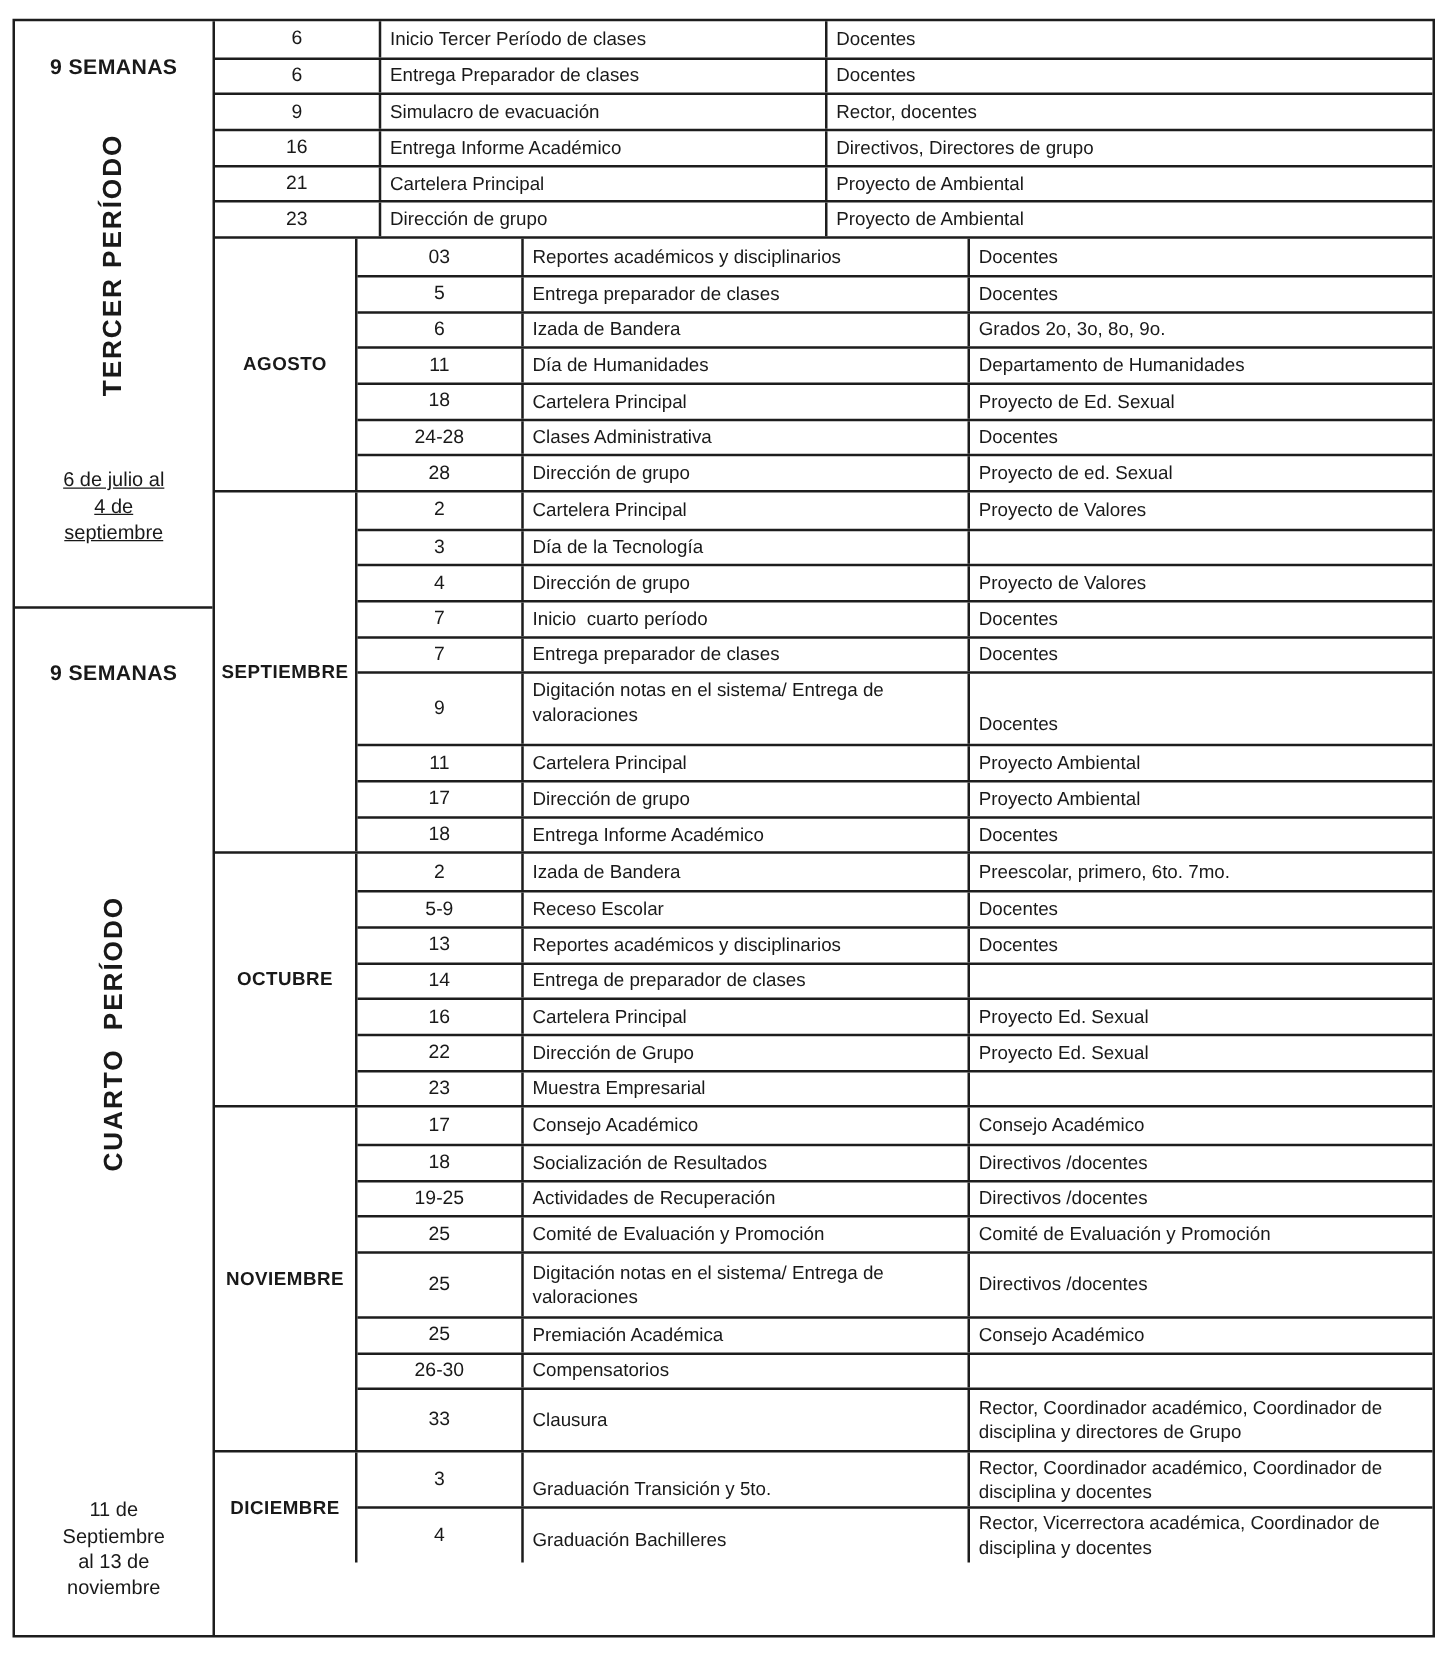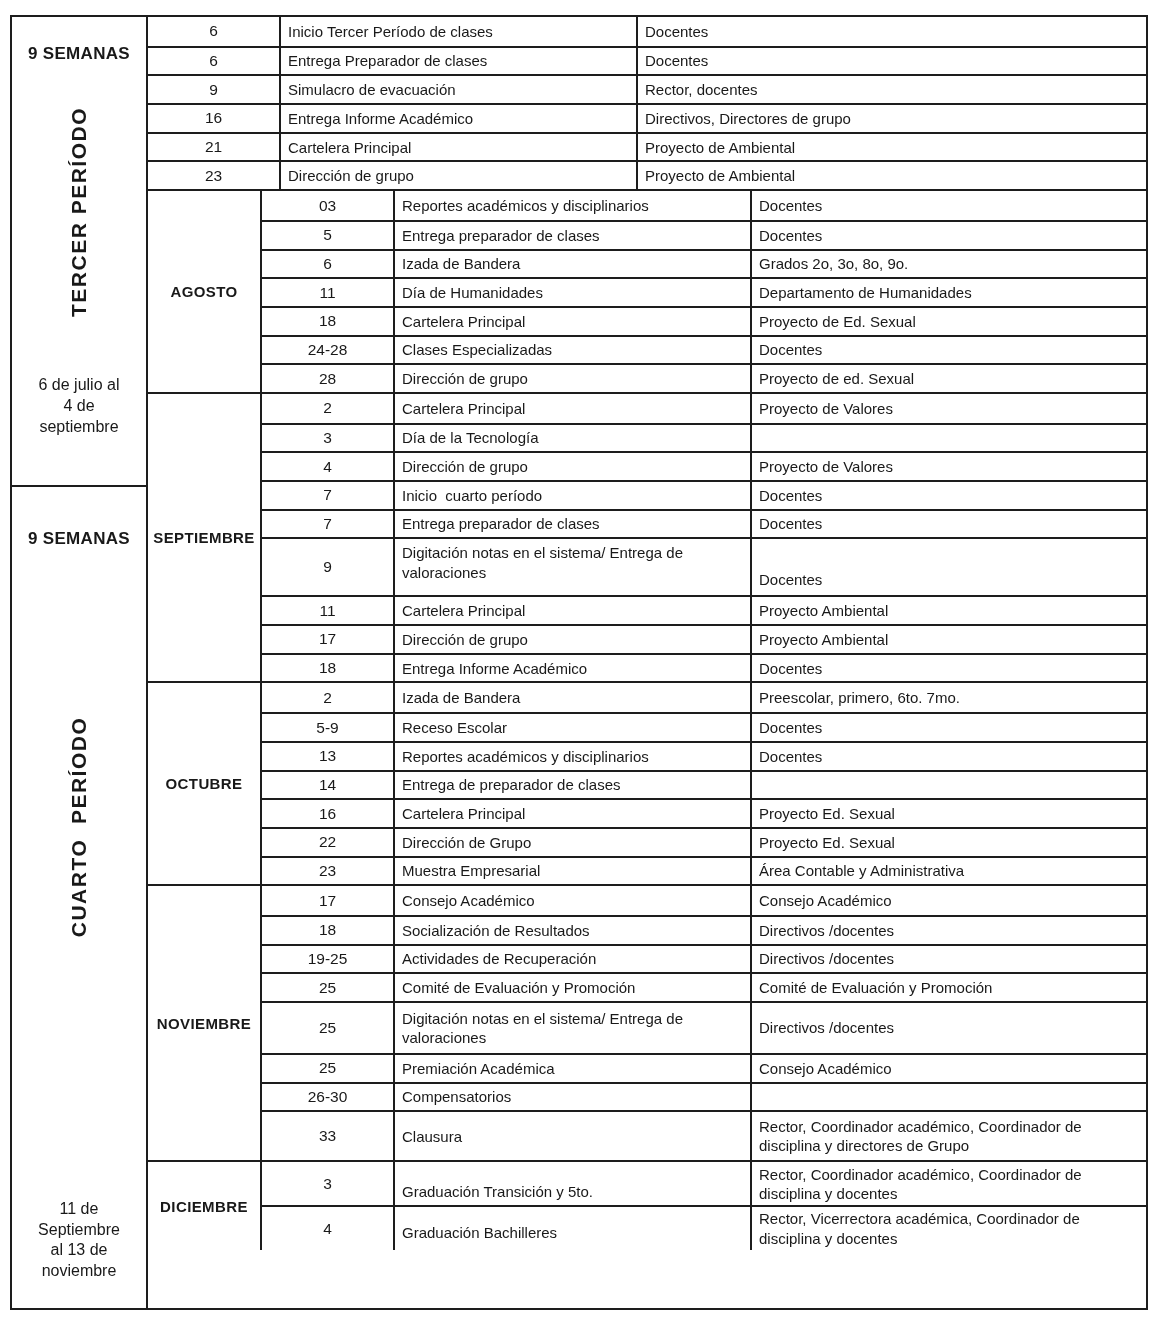--- a/index.html
+++ b/index.html
@@ -3,33 +3,33 @@
 <meta charset="utf-8">
 <style>
   * { margin:0; padding:0; box-sizing:border-box; }
   html,body { background:#ffffff; }
   body { font-family:"Liberation Sans","DejaVu Sans",sans-serif; color:#191919; }
   .page { width:1163px; height:1328px; background:#ffffff; padding:15px 15px 16px 10px; }
 
   .cal-table { width:1138px; min-height:1295px; border:2px solid #1d1d1d; display:flex; background:#ffffff; }
 
   
-  .period-col { width:136px; border-right:2px solid #1d1d1d; display:flex; flex-direction:column; }
+  .period-col { width:160px; border-right:2px solid #1d1d1d; display:flex; flex-direction:column; }
   .period-box { position:relative; }
   .pbox-1 { height:470px; border-bottom:2px solid #1d1d1d; }
   .pbox-2 { flex:1; }
   .weeks { position:absolute; left:0; right:0; text-align:center; font-weight:bold; font-size:17px; letter-spacing:0.3px; }
   .pbox-1 .weeks { top:27px; }
   .pbox-2 .weeks { top:42px; }
   .rot-wrap { position:absolute; left:0; right:0; display:flex; align-items:center; justify-content:center; overflow:visible; }
   .pbox-1 .rot-wrap { top:90px; height:210px; }
   .pbox-2 .rot-wrap { top:215px; height:250px; }
   .rot { transform:rotate(-90deg); transform-origin:center; font-weight:bold; font-size:21px; letter-spacing:1.5px; white-space:pre; }
   .range { position:absolute; left:0; right:0; text-align:center; font-size:16px; line-height:1.3; white-space:pre-line; }
-  .pbox-1 .range { top:358px; }
+  .pbox-1 .range { top:358px;text-decoration:underline; }
   .pbox-2 .range { bottom:26px; }
 
   
   .months-col { flex:1; display:flex; flex-direction:column; }
   .month-block { display:flex; }
   .month-block + .month-block { border-top:2px solid #1d1d1d; }
   .month-cell { width:114px; border-right:2px solid #1d1d1d; display:flex; align-items:center; justify-content:center; }
   .month-cell span { font-weight:bold; font-size:15px; letter-spacing:0.4px; }
   .rows-col { flex:1; display:flex; flex-direction:column; }
   .event-row { display:flex; flex:1; }
@@ -139,21 +139,21 @@
               <div class="cell activity">Día de Humanidades</div>
               <div class="cell responsible">Departamento de Humanidades</div>
             </div>
             <div class="event-row">
               <div class="cell date">18</div>
               <div class="cell activity">Cartelera Principal</div>
               <div class="cell responsible">Proyecto de Ed. Sexual</div>
             </div>
             <div class="event-row">
               <div class="cell date">24-28</div>
-              <div class="cell activity">Clases Especializadas</div>
+              <div class="cell activity">Clases Administrativa</div>
               <div class="cell responsible">Docentes</div>
             </div>
             <div class="event-row">
               <div class="cell date">28</div>
               <div class="cell activity">Dirección de grupo</div>
               <div class="cell responsible">Proyecto de ed. Sexual</div>
             </div>
           </div>
         </div>
         <div class="month-block">
@@ -238,21 +238,20 @@
               <div class="cell responsible">Proyecto Ed. Sexual</div>
             </div>
             <div class="event-row">
               <div class="cell date">22</div>
               <div class="cell activity">Dirección de Grupo</div>
               <div class="cell responsible">Proyecto Ed. Sexual</div>
             </div>
             <div class="event-row">
               <div class="cell date">23</div>
               <div class="cell activity">Muestra Empresarial</div>
-              <div class="cell responsible">Área Contable y Administrativa</div>
             </div>
           </div>
         </div>
         <div class="month-block">
           <div class="month-cell">
             <span>NOVIEMBRE</span>
           </div>
           <div class="rows-col">
             <div class="event-row">
               <div class="cell date">17</div>

